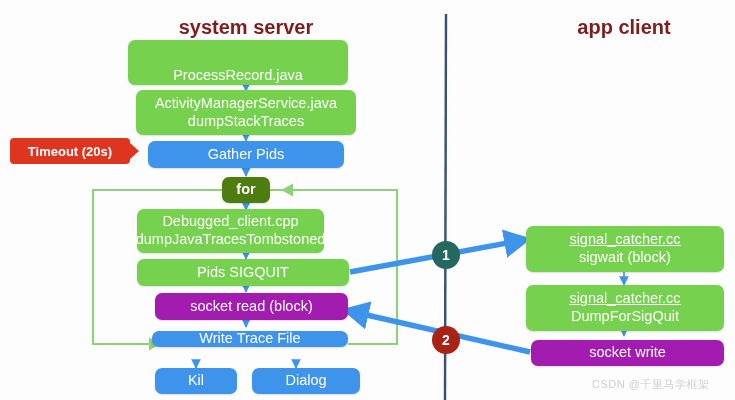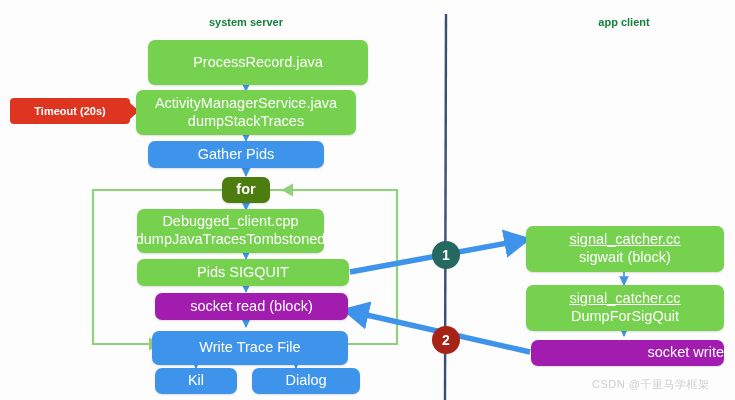--- a/index.html
+++ b/index.html
@@ -18,23 +18,23 @@
   .svg-layer {
     position: absolute;
     left: 0;
     top: 0;
     width: 735px;
     height: 400px;
     pointer-events: none;
   }
   .col-title {
     position: absolute;
-    font-size: 11px;
+    font-size: 20px;
     font-weight: bold;
-    color: #15803d;
+    color: #7f1d1d;
     text-align: center;
     white-space: nowrap;
   }
   .node {
     position: absolute;
     box-sizing: border-box;
     border-radius: 7px;
     color: #ffffff;
     display: flex;
     flex-direction: column;
@@ -48,29 +48,30 @@
   .node .ln { display: block; white-space: nowrap; }
   .node .ln.u { text-decoration: underline; }
   .green { background: #76d14e; }
   .blue  { background: #3e93ea; }
   .pink  { background: #a21caf; }
   .orange{ background: #4d7c0f; font-weight: bold; }
   .timeout-tag {
     position: absolute;
     background: #de3520;
     color: #fff;
-    font-size: 11px;
+    font-size: 13px;
     font-weight: bold;
     border-radius: 4px;
     display: flex;
     align-items: center;
     justify-content: center;
     white-space: nowrap;
     box-sizing: border-box;
     padding: 0 8px;
+    margin-top: 40px;
   }
   .timeout-tag::after {
     content: "";
     position: absolute;
     right: -9px;
     top: 50%;
     transform: translateY(-50%);
     width: 0; height: 0;
     border-top: 9px solid transparent;
     border-bottom: 9px solid transparent;
@@ -154,51 +155,51 @@
   </svg>
 
   <div class="col-title" style="left:176px; top:16px; width:140px;">system server</div>
 
   <div class="col-title" style="left:554px; top:16px; width:140px;">app client</div>
 
   <div class="timeout-tag" style="left:10px; top:98px; width:120px; height:26px;">
     <span>Timeout (20s)</span>
   </div>
 
-  <div class="node green" style="left:148px; top:40px; width:220px; height:45px;">
+  <div class="node green" style="left:128px; top:40px; width:220px; height:45px;justify-content:flex-end;">
     <span class="ln">ProcessRecord.java</span>
   </div>
 
   <div class="node green" style="left:136px; top:90px; width:220px; height:45px;text-align:right;">
     <span class="ln">ActivityManagerService.java</span>
     <span class="ln">dumpStackTraces</span>
   </div>
 
-  <div class="node blue" style="left:148px; top:141px; width:176px; height:27px;">
+  <div class="node blue" style="left:148px; top:141px; width:196px; height:27px;">
     <span class="ln">Gather Pids</span>
   </div>
 
   <div class="node orange" style="left:222px; top:177px; width:48px; height:26px;">
     <span class="ln">for</span>
   </div>
 
   <div class="node green" style="left:137px; top:209px; width:187px; height:44px;">
     <span class="ln">Debugged_client.cpp</span>
     <span class="ln">dumpJavaTracesTombstoned</span>
   </div>
 
   <div class="node green" style="left:137px; top:259px; width:212px; height:27px;">
     <span class="ln">Pids SIGQUIT</span>
   </div>
 
   <div class="node pink" style="left:155px; top:293px; width:193px; height:27px;">
     <span class="ln">socket read  (block)</span>
   </div>
 
-  <div class="node blue" style="left:152px; top:331px; width:196px; height:34px;">
+  <div class="node blue" style="left:152px; top:331px; width:196px; height:16px;">
     <span class="ln">Write Trace File</span>
   </div>
 
   <div class="node blue" style="left:155px; top:368px; width:82px; height:26px;">
     <span class="ln">Kil</span>
   </div>
 
   <div class="node blue" style="left:252px; top:368px; width:108px; height:26px;">
     <span class="ln">Dialog</span>
   </div>
@@ -206,21 +207,21 @@
   <div class="node green" style="left:526px; top:226px; width:198px; height:46px;">
     <span class="ln u">signal_catcher.cc</span>
     <span class="ln">sigwait  (block)</span>
   </div>
 
   <div class="node green" style="left:526px; top:285px; width:198px; height:46px;">
     <span class="ln u">signal_catcher.cc</span>
     <span class="ln">DumpForSigQuit</span>
   </div>
 
-  <div class="node pink" style="left:531px; top:340px; width:193px; height:26px;align-items:flex-end;">
+  <div class="node pink" style="left:531px; top:340px; width:193px; height:26px;">
     <span class="ln">socket write</span>
   </div>
 
   <div class="marker m-teal" style="left:432px; top:241px; width:28px; height:28px;">
     <span>1</span>
   </div>
 
   <div class="marker m-red" style="left:432px; top:326px; width:28px; height:28px;">
     <span>2</span>
   </div>

